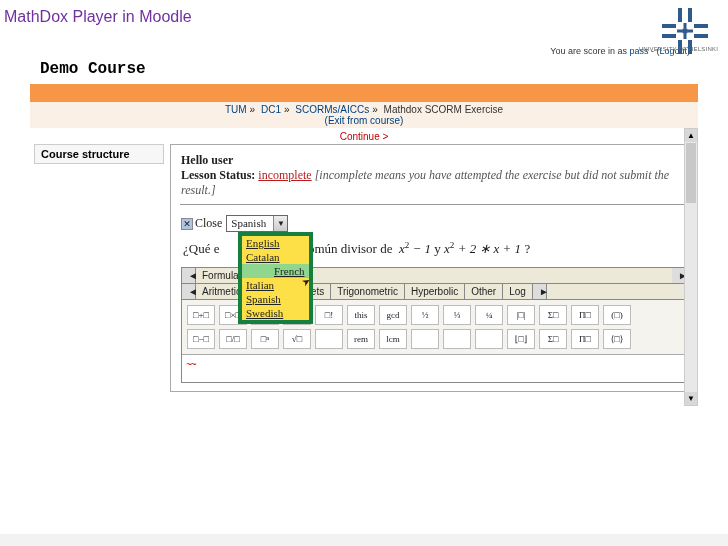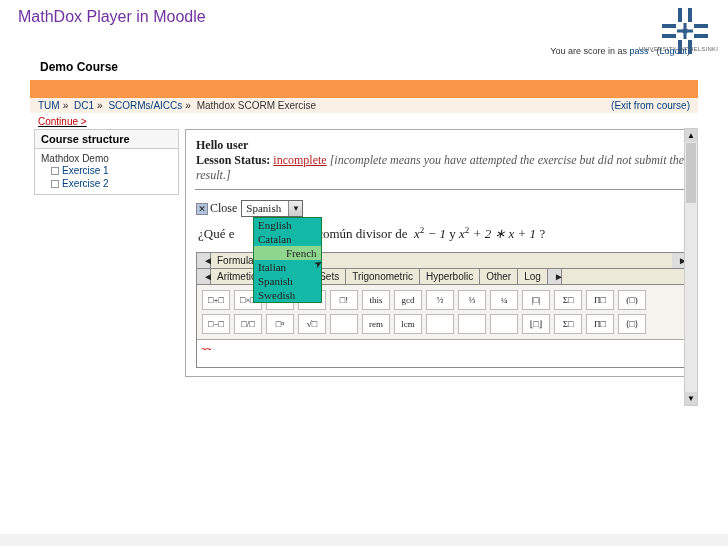--- a/index.html
+++ b/index.html
@@ -1,54 +1,54 @@
 <!DOCTYPE html>
 <html><head>
 <meta charset="utf-8">
 <style>
   * { box-sizing: border-box; }
   body { margin: 0; font-family: Arial, sans-serif; font-size: 11px; background: #fff; width: 728px; height: 546px; position: relative; overflow: hidden; }
-  .slide-title { color: #7030a0; font-size: 16px; font-weight: normal; padding: 8px 18px; }
+  .slide-title { color: #7030a0; font-size: 16px; font-weight: normal; padding: 8px 4px; }
   .logo { position: absolute; top: 6px; right: 18px; width: 50px; height: 50px; }
   .logo svg { width: 100%; height: 100%; }
   .logo-text { position: absolute; top: 46px; right: 10px; font-size: 6px; color: #666; letter-spacing: 0.2px; }
   .moodle-page { margin: 10px 30px 0 30px; }
   .login-line { text-align: right; font-size: 9px; color: #333; padding: 2px 8px; }
   .login-line .link { color: #004080; cursor: pointer; }
-  .course-title { font-size: 12px; font-weight: bold; margin: 2px 0 6px 10px; }
+  .course-title { font-size: 16px; font-weight: bold; margin: 2px 0 6px 10px; font-family: Liberation Mono, monospace; }
   .orange-bar { background: #f79646; height: 18px; }
-  .breadcrumb-row { display: flex; justify-content: space-between; align-items: center; background: #faf0e6; padding: 2px 8px; font-size: 10px; }
+  .breadcrumb-row { display: flex; justify-content: space-between; align-items: center; background: #faf0e6; padding: 2px 8px; font-size: 10px; flex-direction: column; }
   .breadcrumb .crumb { color: #004080; cursor: pointer; }
   .breadcrumb .sep { color: #222; margin: 0 3px; }
   .breadcrumb .current { color: #333; }
   .exit-link { color: #004080; cursor: pointer; }
-  .continue-row { text-align: left; padding: 2px 8px; text-decoration: underline; }
+  .continue-row { text-align: center; padding: 2px 8px; }
   .continue-row .cont { color: #c00000; cursor: pointer; font-size: 10px; }
 
   .body-area { display: flex; align-items: flex-start; }
-  .sidebar { width: 145px; margin: 0 6px 0 4px; }
+  .sidebar { width: 130px; margin: 0 6px 0 4px; }
   .sidebar-head { font-weight: bold; font-size: 11px; border: 1px solid #ccc; background: #f7f7f7; padding: 3px 6px; }
   .sidebar-body { border: 1px solid #ccc; border-top: none; padding: 4px 6px; font-size: 10px; }
   .tree-root { color: #333; }
   .tree-item { margin-left: 10px; color: #004080; cursor: pointer; padding: 1px 0; }
   .tree-box { display: inline-block; width: 8px; height: 8px; border: 1px solid #999; margin-right: 3px; vertical-align: middle; }
 
   .content { flex: 1; }
   .scorm-box { border: 1px solid #aaa; padding: 8px 10px; font-family: "Times New Roman", serif; font-size: 12px; color: #222; }
   .scorm-box hr { margin: 6px -1px; border: none; border-top: 1px solid #999; }
   .status-line .label { font-weight: bold; margin-top: 12px; }
   .status-line .val { color: #b91c1c; text-decoration: underline; }
   .status-line .note { font-style: italic; color: #555; }
 
   .close-row { display: flex; align-items: center; margin: 10px 0 6px 0; position: relative; }
   .close-row .xicon { width: 12px; height: 12px; background: #b0c4de; display: inline-flex; align-items: center; justify-content: center; font-size: 9px; margin-right: 2px; border: 1px solid #889; cursor: pointer; }
   .lang-select { margin-left: 4px; border: 1px solid #666; height: 17px; display: flex; align-items: stretch; background: #fff; }
   .lang-select .val { padding: 1px 4px; font-size: 11px; min-width: 46px; }
   .lang-select .arrow { width: 14px; background: linear-gradient(#eee,#ccc); border-left: 1px solid #888; display: flex; align-items: center; justify-content: center; font-size: 8px; }
-  .dropdown { position: absolute; top: 17px; left: 57px; border: 1px solid #15803d; background: #14b8a6; font-size: 11px; min-width: 56px; z-index: 5; }
+  .dropdown { position: absolute; top: 17px; left: 57px; border: 4px solid #15803d; background: #fde047; font-size: 11px; min-width: 56px; z-index: 5; text-decoration: underline; }
   .dropdown .opt { padding: 1px 4px; cursor: pointer; }
   .dropdown .opt.sel { background: #8fd68f; padding-left: 32px; }
   .dropdown .cursor-icon { position: absolute; right: -2px; top: 40px; font-size: 10px; transform: rotate(-30deg); }
 
   .question { font-family: "Times New Roman", serif; font-size: 13px; margin: 8px 2px 10px 2px; }
   .math { font-family: "Times New Roman", serif; font-style: italic; }
   .math sup { font-size: 0.7em; font-style: normal; }
 
   .palette { border: 1px solid #888; font-family: Arial, sans-serif; font-size: 10px; }
   .palette-tabs-row { display: flex; border-bottom: 1px solid #888; background: #ece9d8; }
@@ -107,25 +107,20 @@
       <span class="crumb">SCORMs/AICCs</span><span class="sep">»</span>
       <span class="current">Mathdox SCORM Exercise</span>
     </div>
     <span class="exit-link">(Exit from course)</span>
   </div>
   <div class="continue-row"><span class="cont">Continue &gt;</span></div>
 
   <div class="body-area">
     <div class="sidebar">
       <div class="sidebar-head">Course structure</div>
-      <div class="sidebar-body">
-        <div class="tree-root">Mathdox Demo</div>
-        <div class="tree-item"><span class="tree-box"></span><span>Exercise 1</span></div>
-        <div class="tree-item"><span class="tree-box"></span><span>Exercise 2</span></div>
-      </div>
     </div>
 
     <div class="content">
       <div class="scorm-box">
         <div><b>Hello user</b></div>
         <div class="status-line">
           <span class="label">Lesson Status:</span>
           <span class="val"> </span><span class="val">incomplete</span>
           <span> </span><span class="note">[incomplete means you have attempted the exercise but did not submit the result.]</span>
         </div>

